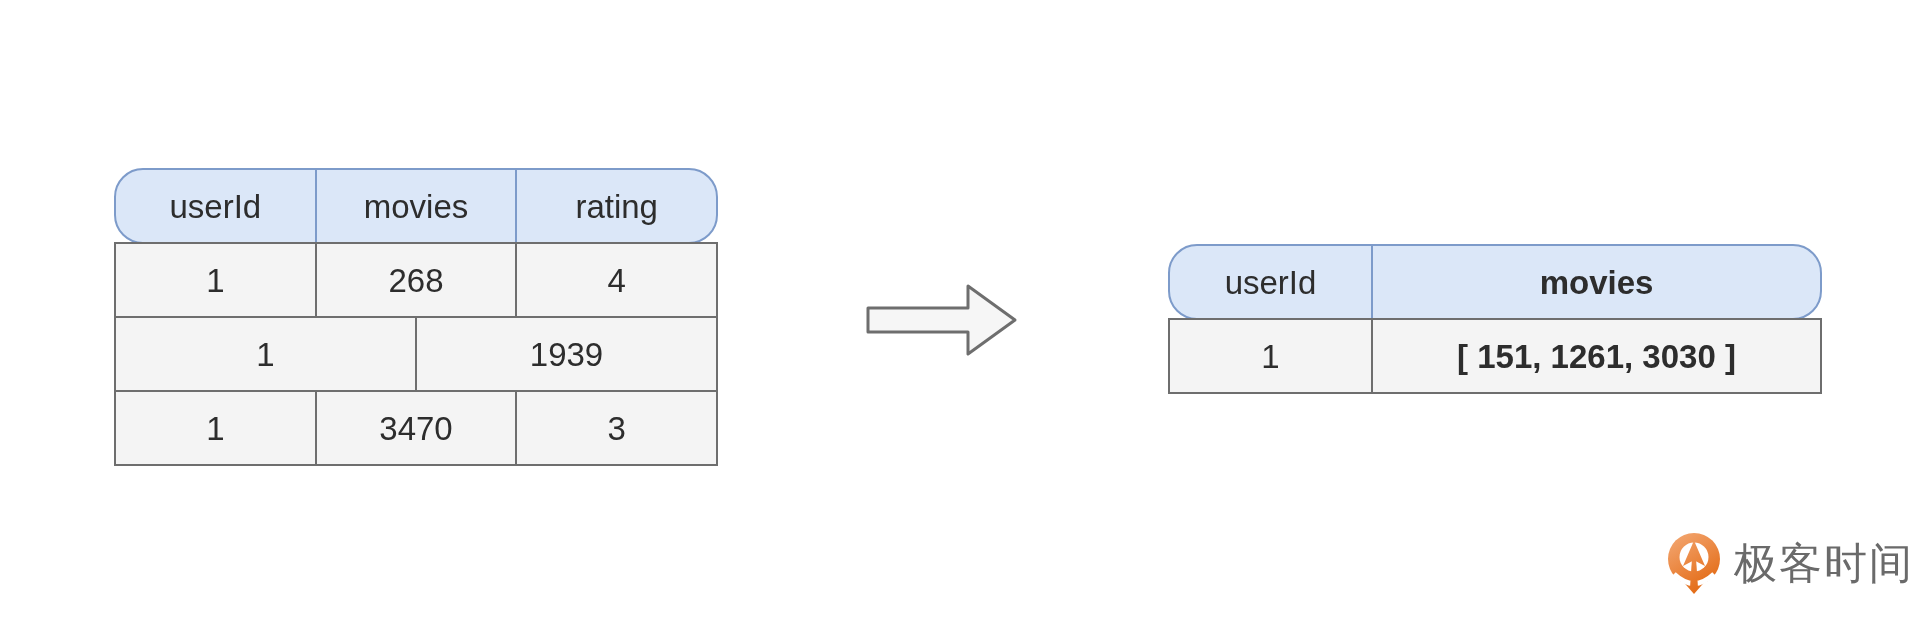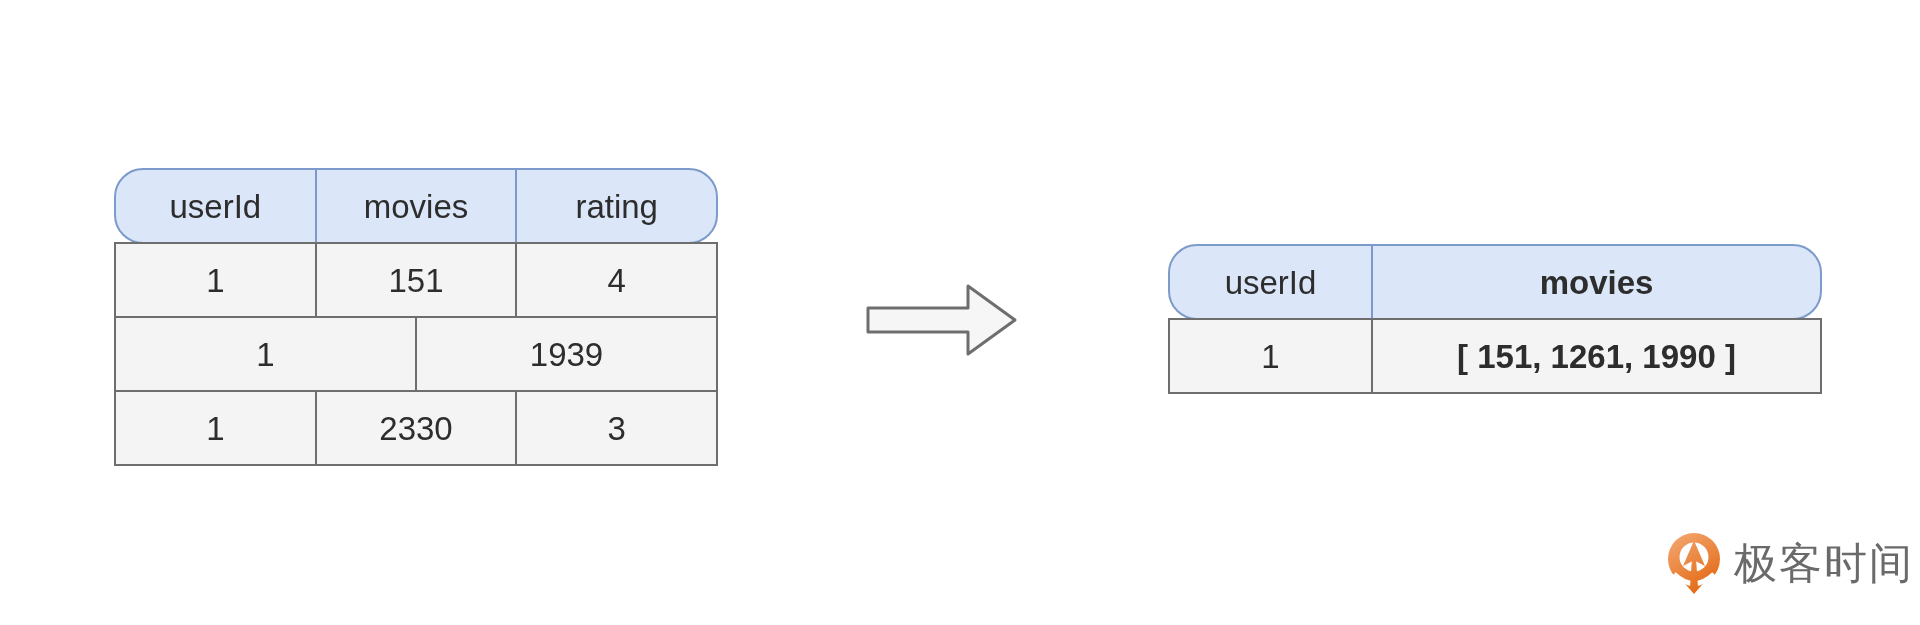--- a/index.html
+++ b/index.html
@@ -56,46 +56,46 @@
 <div id="canvas">
 
   <div class="tbl" id="left-table">
     <div class="row hdr">
       <div class="cell">userId</div>
       <div class="cell">movies</div>
       <div class="cell">rating</div>
     </div>
     <div class="row">
       <div class="cell">1</div>
-      <div class="cell">151</div>
+      <div class="cell">268</div>
       <div class="cell">4</div>
     </div>
     <div class="row">
       <div class="cell">1</div>
       <div class="cell">1939</div>
     </div>
     <div class="row">
       <div class="cell">1</div>
-      <div class="cell">2330</div>
+      <div class="cell">3470</div>
       <div class="cell">3</div>
     </div>
   </div>
 
   <svg id="arrow" viewBox="0 0 152 80" xmlns="http://www.w3.org/2000/svg">
     <path d="M2 28 L102 28 L102 6 L149 40 L102 74 L102 52 L2 52 Z"></path>
   </svg>
 
   <div class="tbl" id="right-table">
     <div class="row hdr">
       <div class="cell c-userid">userId</div>
       <div class="cell c-movies">movies</div>
     </div>
     <div class="row">
       <div class="cell c-userid">1</div>
-      <div class="cell c-movies">[ 151, 1261, 1990 ]</div>
+      <div class="cell c-movies">[ 151, 1261, 3030 ]</div>
     </div>
   </div>
 
   <div id="logo">
     <svg viewBox="0 0 54 62" xmlns="http://www.w3.org/2000/svg">
       <defs>
         <linearGradient id="og" gradientUnits="userSpaceOnUse" x1="10" y1="4" x2="44" y2="58">
           <stop offset="0" style="stop-color:var(--logo-orange-light,#f2a36c)"></stop>
           <stop offset="1" style="stop-color:var(--logo-orange-dark,#e2670f)"></stop>
         </linearGradient>

